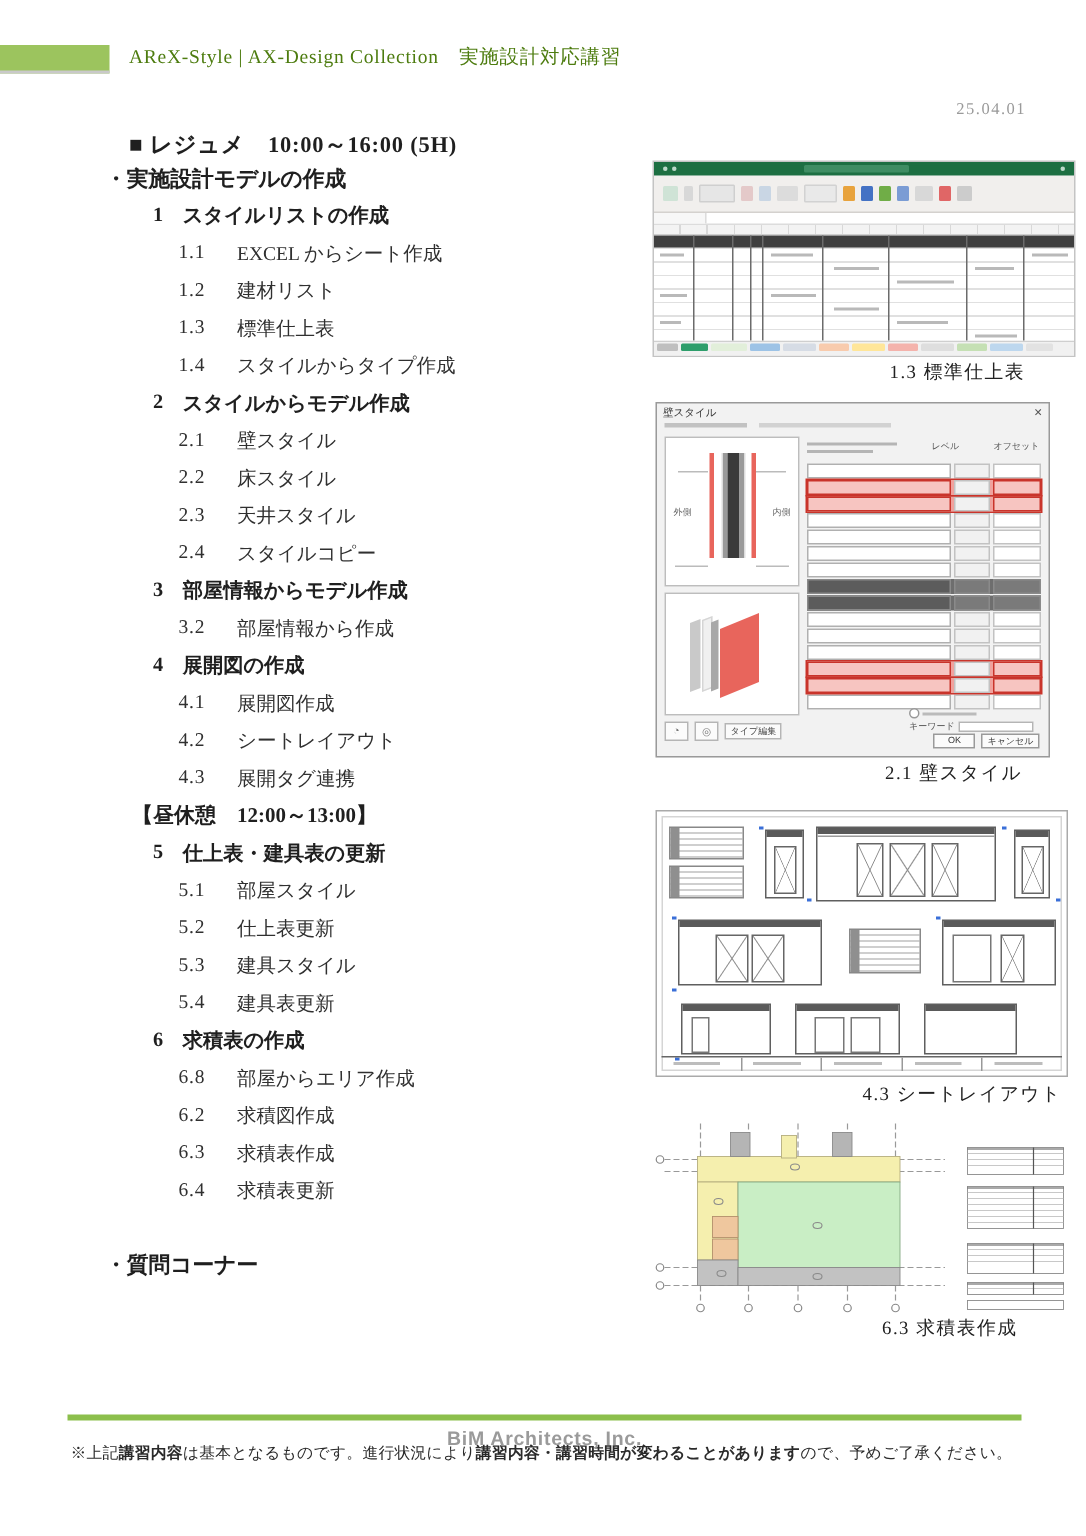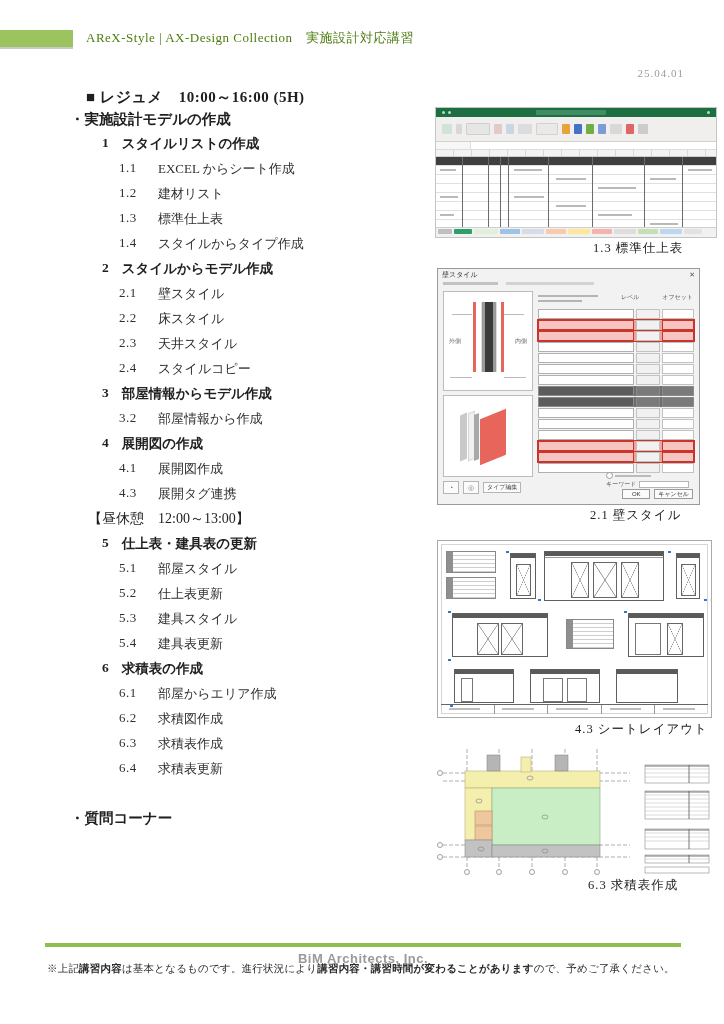--- a/index.html
+++ b/index.html
@@ -12,21 +12,21 @@
   
   .agenda{position:absolute;left:62px;top:84px;width:372px;}
   .agenda-heading{font-size:15px;font-weight:bold;height:26px;line-height:26px;padding-left:24px;letter-spacing:.5px;}
   .row{height:25px;display:flex;align-items:flex-start;}
   .row .num{flex:0 0 auto;}
   .row.bullet{font-weight:bold;font-size:14.5px;padding-left:8px;}
   .row.l1{font-weight:bold;font-size:13.5px;padding-left:40px;}
   .row.l1 .num{margin-right:13px;}
   .row.l2{font-size:13px;color:#303030;padding-left:57px;}
   .row.l2 .num{width:26px;margin-right:13px;letter-spacing:.5px;}
-  .row.break{font-weight:normal;font-size:14px;padding-left:26px;}
+  .row.break{font-weight:bold;font-size:14px;padding-left:26px;}
   .row.q{margin-top:24px;}
   
   .caption{position:absolute;font-size:12.5px;color:#222;letter-spacing:1px;}
   
   .fig-excel{position:absolute;left:435px;top:107px;width:282px;height:131px;display:flex;flex-direction:column;
              border:1px solid #c4c4c4;box-sizing:border-box;background:#fff;}
   .xl-title{height:9px;background:#1d6f42;position:relative;flex:0 0 auto;}
   .xl-search{position:absolute;left:100px;top:2px;width:70px;height:5px;background:#3f8d63;border-radius:1px;}
   .xl-dot{position:absolute;top:3px;width:3px;height:3px;background:#bcd8c9;border-radius:50%;}
   .xl-ribbon{height:24px;background:#f1efed;border-bottom:1px solid #d4d1ce;display:flex;align-items:center;gap:4px;padding:0 6px;flex:0 0 auto;}
@@ -175,20 +175,24 @@
       </div>
     <div class="row l1">
         <span class="num">4</span>
         <span>展開図の作成</span>
       </div>
     <div class="row l2">
         <span class="num">4.1</span>
         <span>展開図作成</span>
       </div>
     <div class="row l2">
+        <span class="num">4.2</span>
+        <span>シートレイアウト</span>
+      </div>
+    <div class="row l2">
         <span class="num">4.3</span>
         <span>展開タグ連携</span>
       </div>
     <div class="row break">
         <span>【昼休憩　12:00～13:00】</span>
       </div>
     <div class="row l1">
         <span class="num">5</span>
         <span>仕上表・建具表の更新</span>
       </div>
@@ -206,21 +210,21 @@
       </div>
     <div class="row l2">
         <span class="num">5.4</span>
         <span>建具表更新</span>
       </div>
     <div class="row l1">
         <span class="num">6</span>
         <span>求積表の作成</span>
       </div>
     <div class="row l2">
-        <span class="num">6.1</span>
+        <span class="num">6.8</span>
         <span>部屋からエリア作成</span>
       </div>
     <div class="row l2">
         <span class="num">6.2</span>
         <span>求積図作成</span>
       </div>
     <div class="row l2">
         <span class="num">6.3</span>
         <span>求積表作成</span>
       </div>

